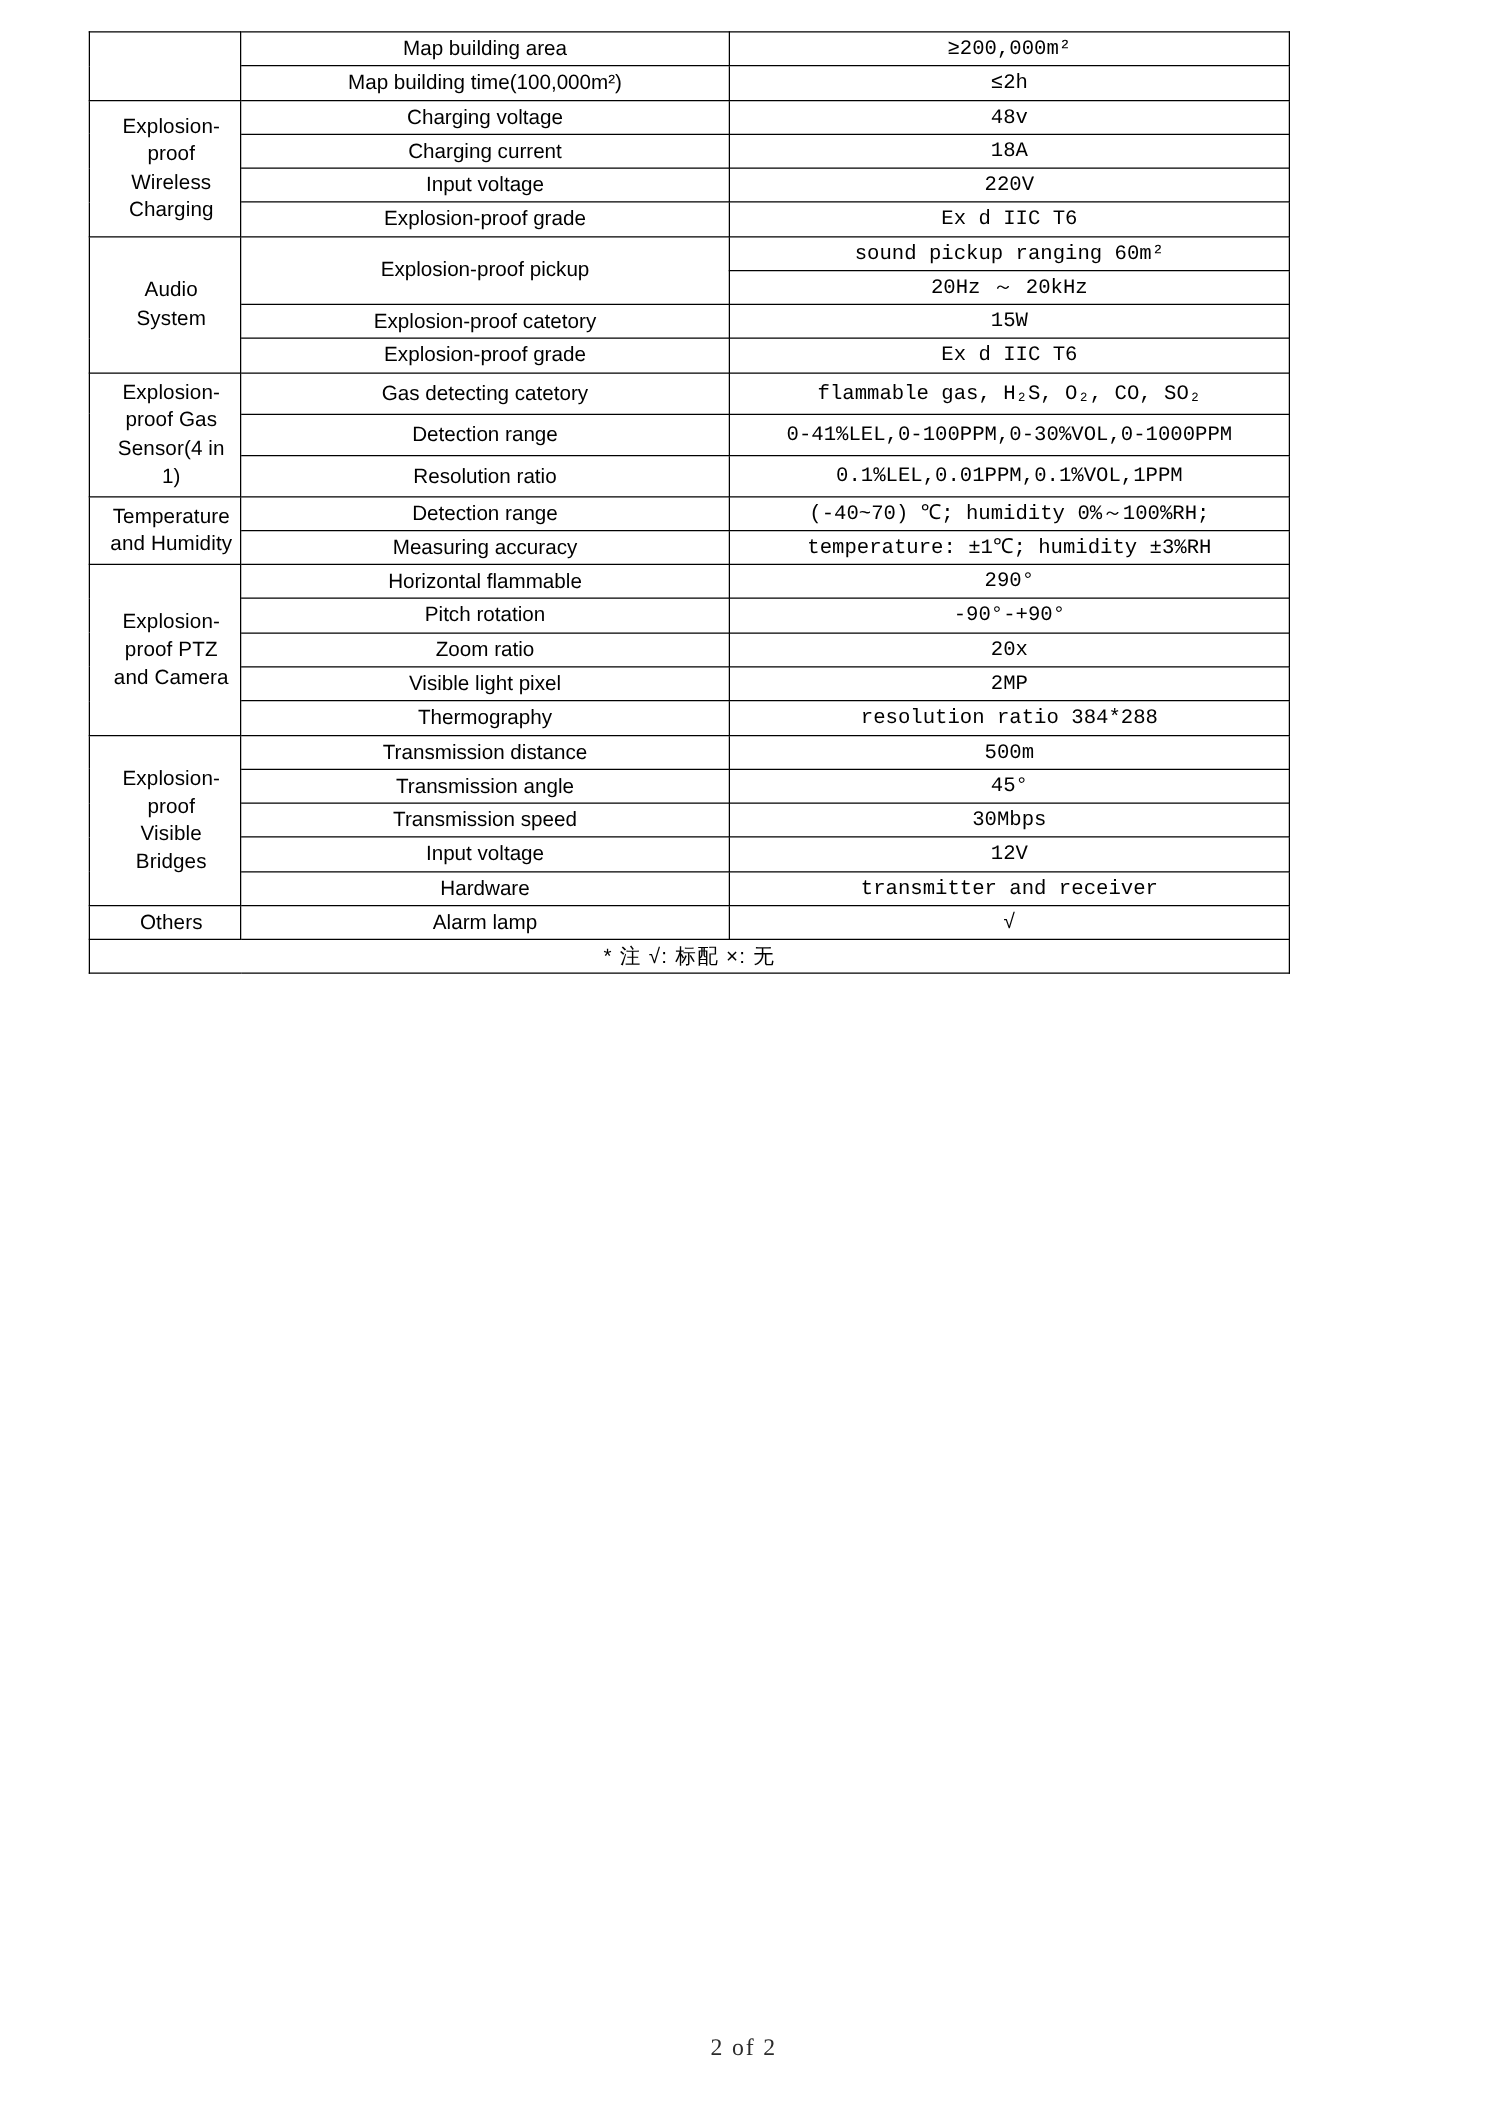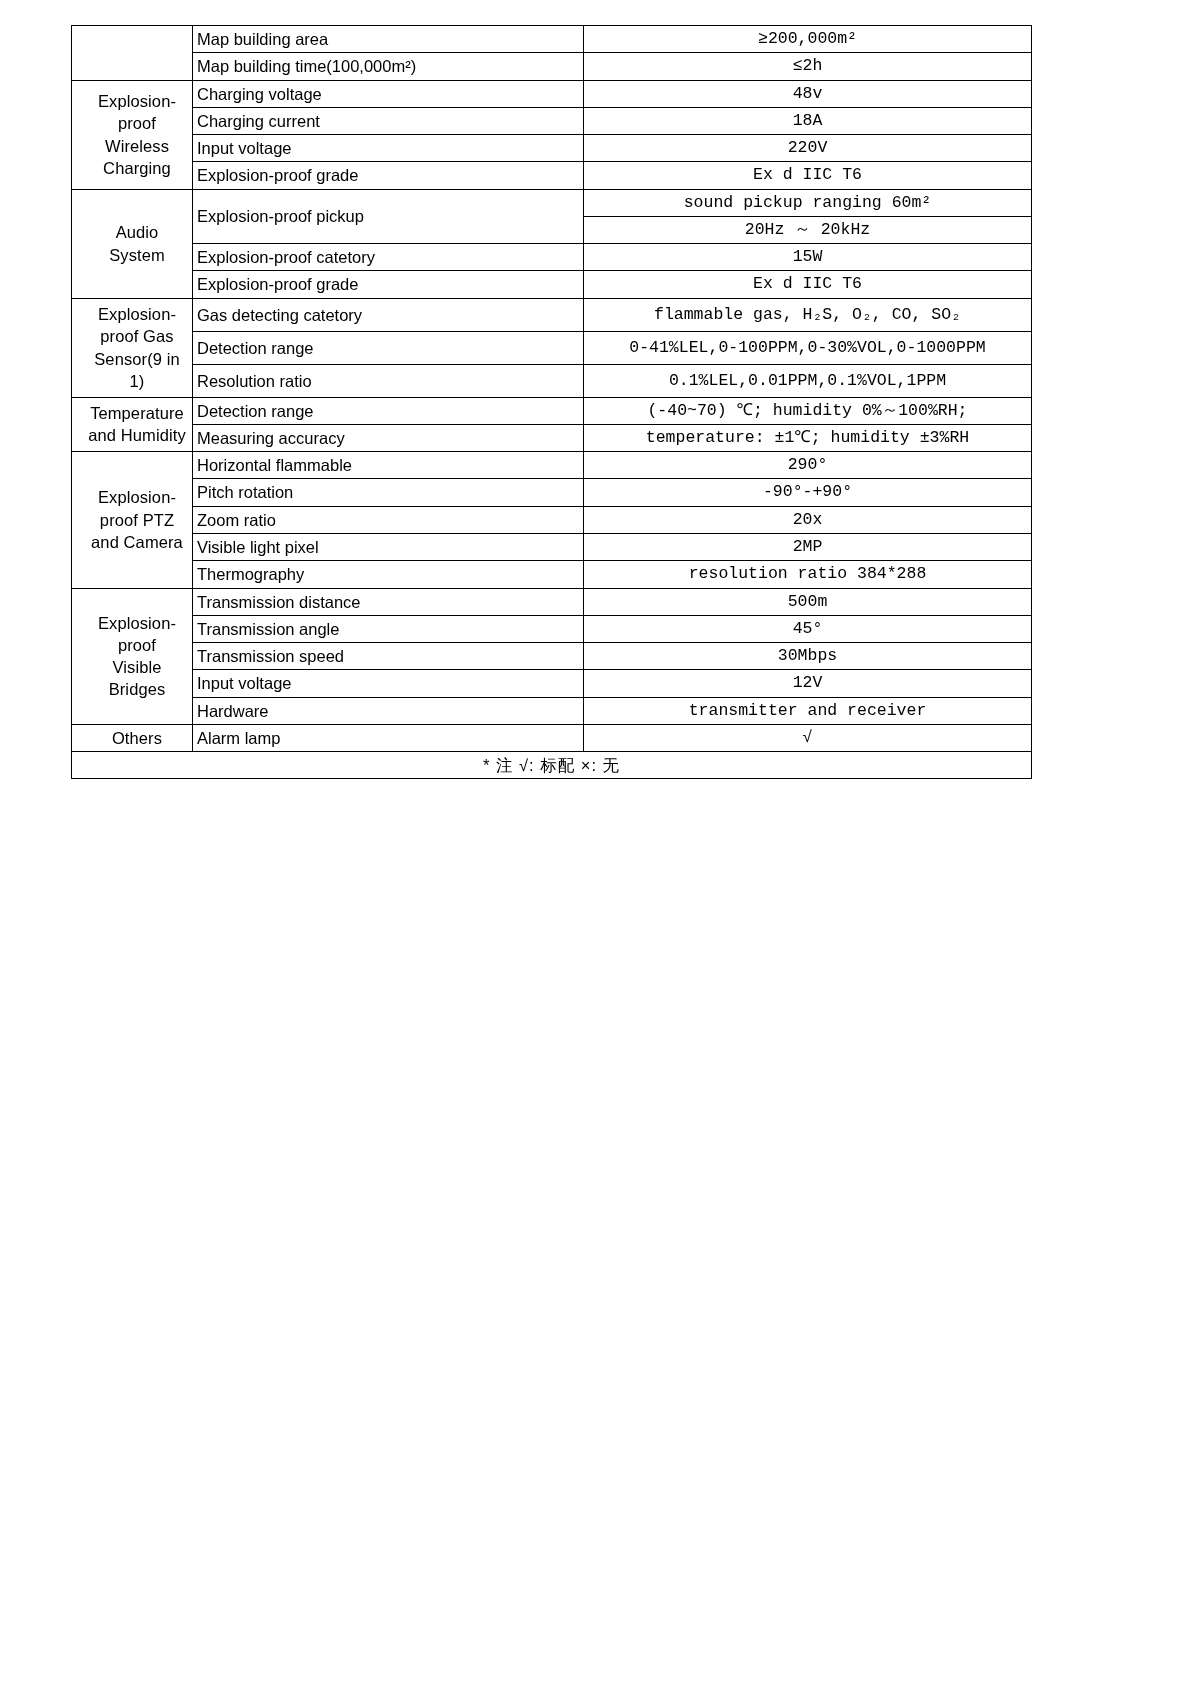--- a/index.html
+++ b/index.html
@@ -42,21 +42,21 @@
     padding: 2px 4px;
     vertical-align: middle;
     height: 23px;
   }
   td.group {
     text-align: center;
     padding: 2px 2px;
     letter-spacing: 0.1px;
   }
   td.item {
-    text-align: left;
+    text-align: center;
     padding-left: 6px;
   }
   td.val {
     text-align: center;
     font-family: Liberation Mono, monospace;
   }
   td.note {
     text-align: center;
     font-size: 14.5px;
     letter-spacing: 1px;
@@ -152,21 +152,21 @@
         <tr>
           <td class="item">Explosion-proof grade</td>
           <td class="val">Ex d  IIC T6</td>
         </tr>
 
         <tr>
           <td class="group" rowspan="3">
             <span class="glines">
               <span>Explosion-</span>
               <span>proof Gas</span>
-              <span>Sensor(9 in 1)</span>
+              <span>Sensor(4 in 1)</span>
             </span>
           </td>
           <td class="item" style="height:33px">Gas detecting catetory</td>
           <td class="val">flammable gas, H₂S, O₂, CO, SO₂</td>
         </tr>
         <tr>
           <td class="item" style="height:33px">Detection range</td>
           <td class="val">0-41%LEL,0-100PPM,0-30%VOL,0-1000PPM</td>
         </tr>
         <tr>
@@ -257,14 +257,17 @@
         </tr>
 
         <tr>
           <td class="note" colspan="3">* 注    √: 标配    ×: 无</td>
         </tr>
 
       </tbody>
     </table>
   </div>
 
+  <div class="footer">
+    <span>2 of 2</span>
+  </div>
 
 </div>
 
 </body></html>

